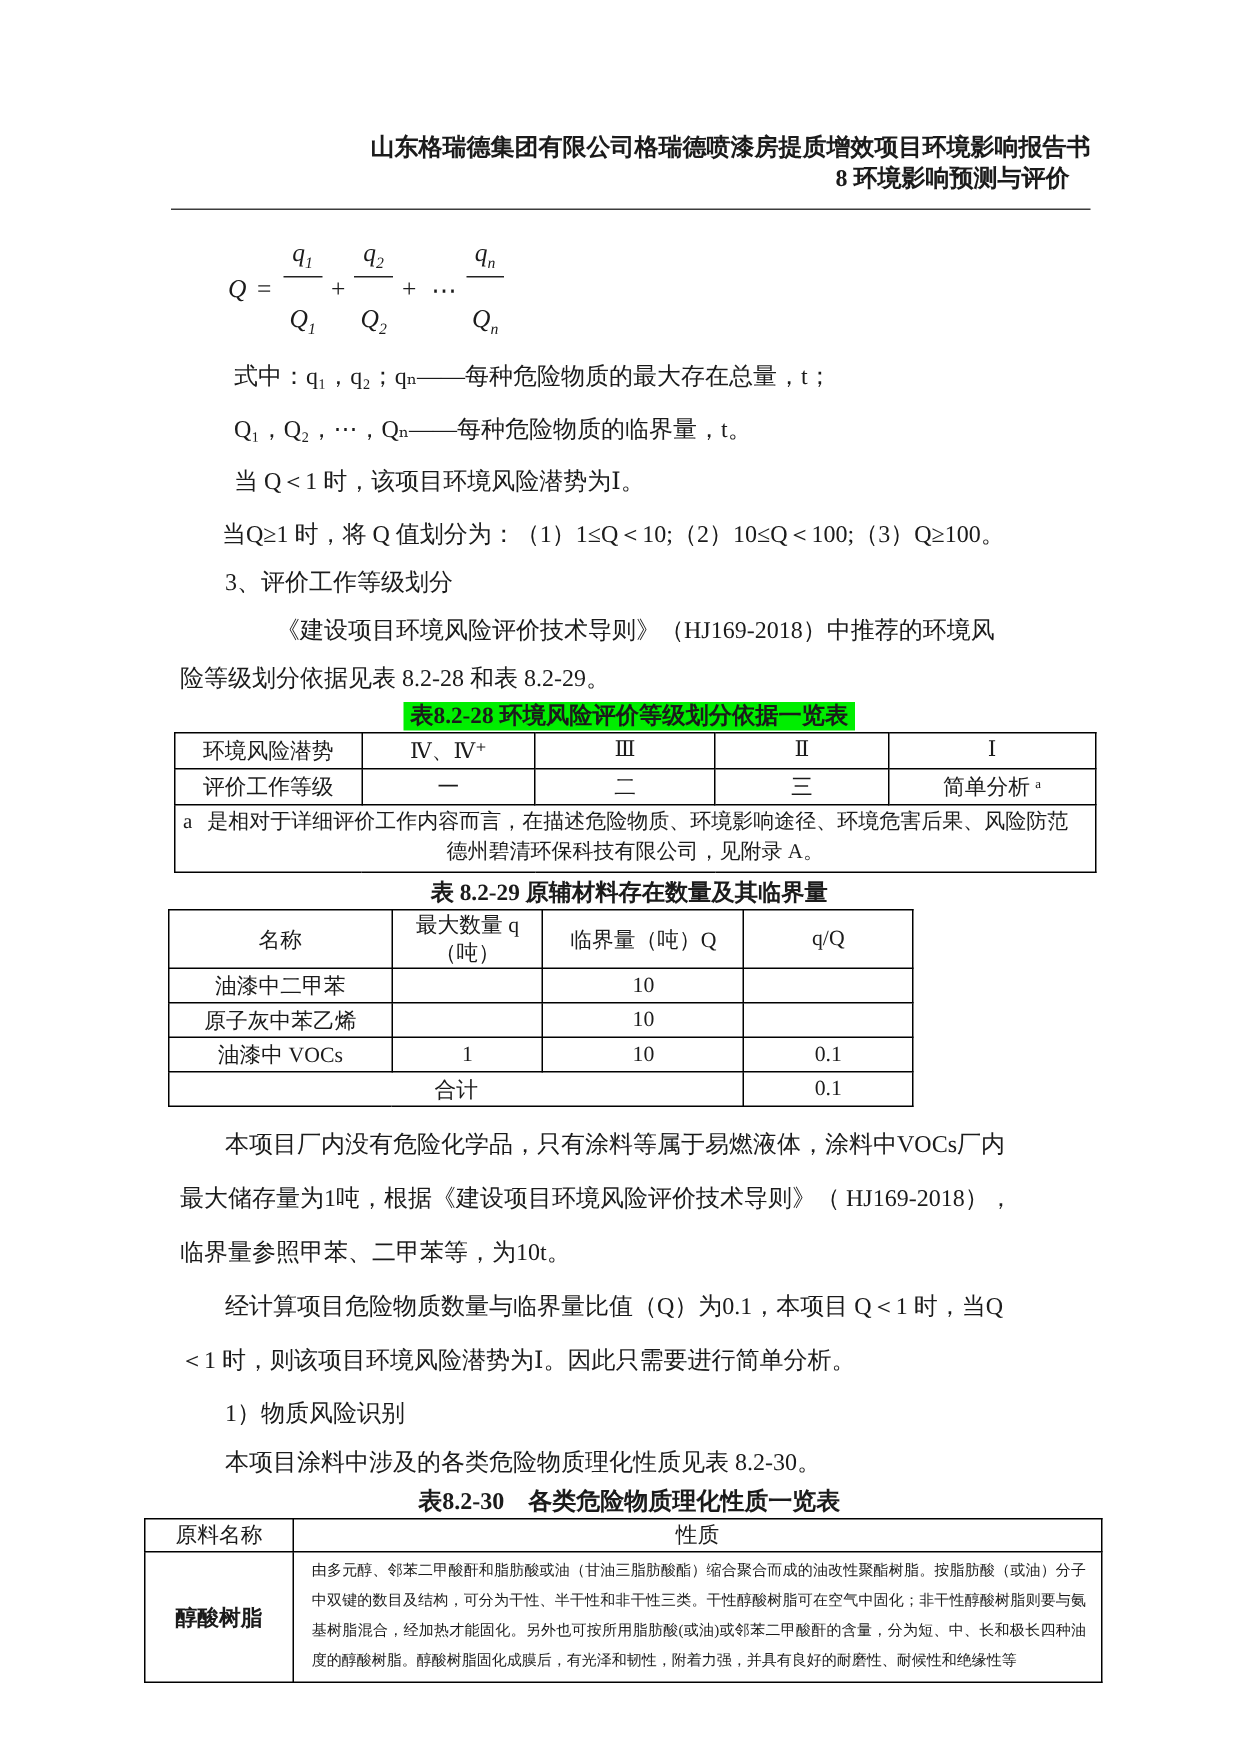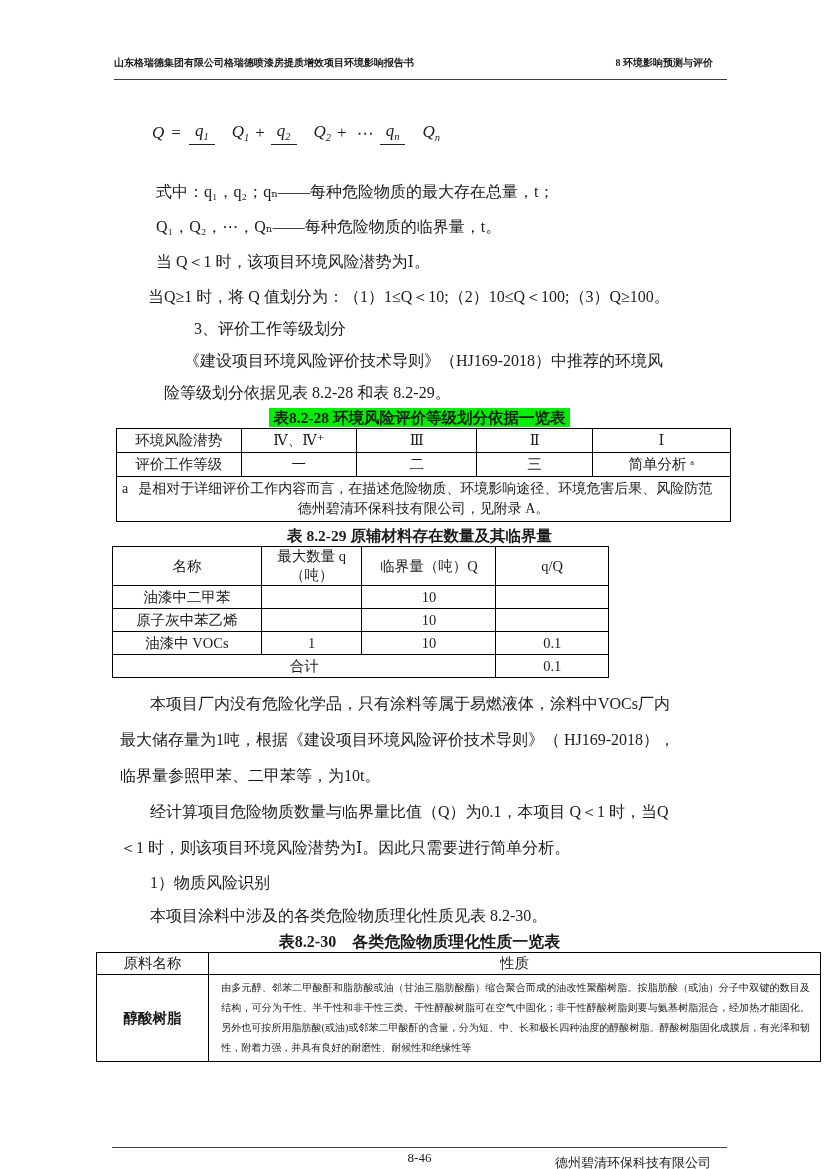--- a/index.html
+++ b/index.html
@@ -8,57 +8,58 @@
     background: #ffffff;
     color: #1b1b1b;
     font-family: "Liberation Serif", "DejaVu Serif", serif;
     overflow: hidden;
     position: relative;
   }
   .page { width: 827px; height: 1169px; position: relative; }
 
   
   .header {
-    margin: 56px 100px 0 114px;
+    margin: 88px 100px 0 114px;
     display: flex;
     justify-content: space-between;
     align-items: flex-end;
-    font-size: 10px;
+    font-size: 16px;
     font-weight: bold;
     padding-bottom: 9px;
     border-bottom: 1.5px solid #3c3c3c;
+    flex-direction: column;
   }
   .header .hdr-right { padding-right: 14px; }
 
   
   .content { margin: 0 100px 0 112px; font-size: 16px; }
 
   
   .formula {
     margin-top: 24px;
     padding-left: 40px;
     height: 58px;
     display: flex;
     align-items: center;
     font-size: 17px;
   }
   .f-var { font-style: italic; }
   .f-eq { font-style: normal; margin: 0 7px; }
   .f-op { font-style: normal; margin: 0 5px; }
-  .frac { display: inline-flex; align-items: center; line-height: 1.2; margin: 0 1px; gap: 17px; }
+  .frac { display: inline-flex; flex-direction: column; align-items: center; line-height: 1.2; margin: 0 1px; gap: 17px; }
   .frac .num { border-bottom: 1.2px solid #222; padding: 0 6px 1px 6px; }
   .frac .den { padding-top: 1px; }
   sub { font-size: 10.5px; font-style: italic; }
 
   
   .line { line-height: 35px; white-space: nowrap; }
   .lh37 { line-height: 36px; }
   .lh34 { line-height: 34px; }
   .lh32 { line-height: 32px; }
-  .lh30 { line-height: 30px; margin-left: 44px; }
+  .lh30 { line-height: 30px; }
   .ind0 { padding-left: 8px; }
   .ind1 { padding-left: 16px; }
   .ind2 { padding-left: 38px; }
   .notes { margin-top: 12px; margin-left: 28px; }
   .para { margin-top: 8px; }
 
   
   .tbl-title { text-align: center; font-weight: bold; font-size: 15.5px; height: 20px; line-height: 20px; }
   .t29-title { margin-top: 4px; }
   .t30-title { height: 20px; line-height: 20px; font-size: 16px; }
@@ -71,21 +72,21 @@
   .t28 { width: 615px; margin-left: 4px; }
   .t28 tr.data-row { height: 24px; }
   .t28 .fn-cell { font-size: 14px; text-align: left; padding: 2px 5px; line-height: 20px; }
   .t28 .fn-l1 { white-space: nowrap; }
   .t28 .fn-marker { margin-right: 10px; font-family: "Liberation Serif", serif; }
   .t28 .fn-l2 { text-align: center; }
 
   .t29 { width: 497px; margin-left: 0; }
   .t29 tr { height: 23px; }
 
-  .t30 { width: 725px; margin-left: -16px; padding-left: 28px; }
+  .t30 { width: 639px; margin-left: -16px; padding-left: 28px; }
   .t30 tr.hdr { height: 22px; }
   .t30 .name-cell { font-weight: bold; }
   .t30 .prop-cell {
     text-align: justify;
     font-size: 10px;
     line-height: 20px;
     padding: 3px 10px 3px 12px;
   }
 
   

